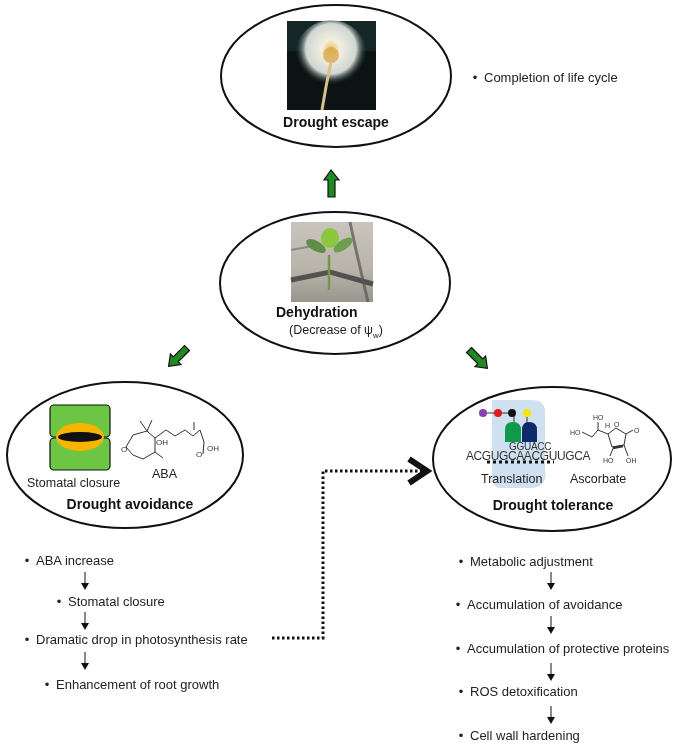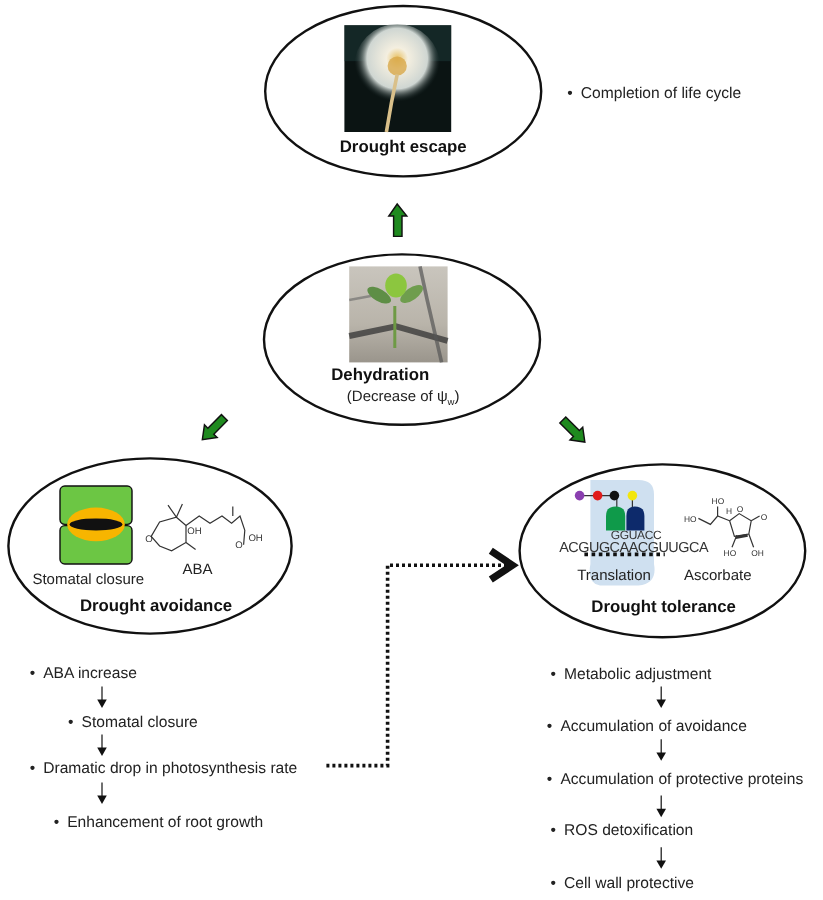--- a/index.html
+++ b/index.html
@@ -180,14 +180,14 @@
 <div class="bullet-item" style="left:449px; top:597px;">
   <span class="dot">•</span><span>Accumulation of avoidance</span>
 </div>
 <div class="bullet-item" style="left:449px; top:641px;">
   <span class="dot">•</span><span>Accumulation of protective proteins</span>
 </div>
 <div class="bullet-item" style="left:452px; top:684px;">
   <span class="dot">•</span><span>ROS detoxification</span>
 </div>
 <div class="bullet-item" style="left:452px; top:728px;">
-  <span class="dot">•</span><span>Cell wall protective</span>
+  <span class="dot">•</span><span>Cell wall hardening</span>
 </div>
 
 </body></html>

